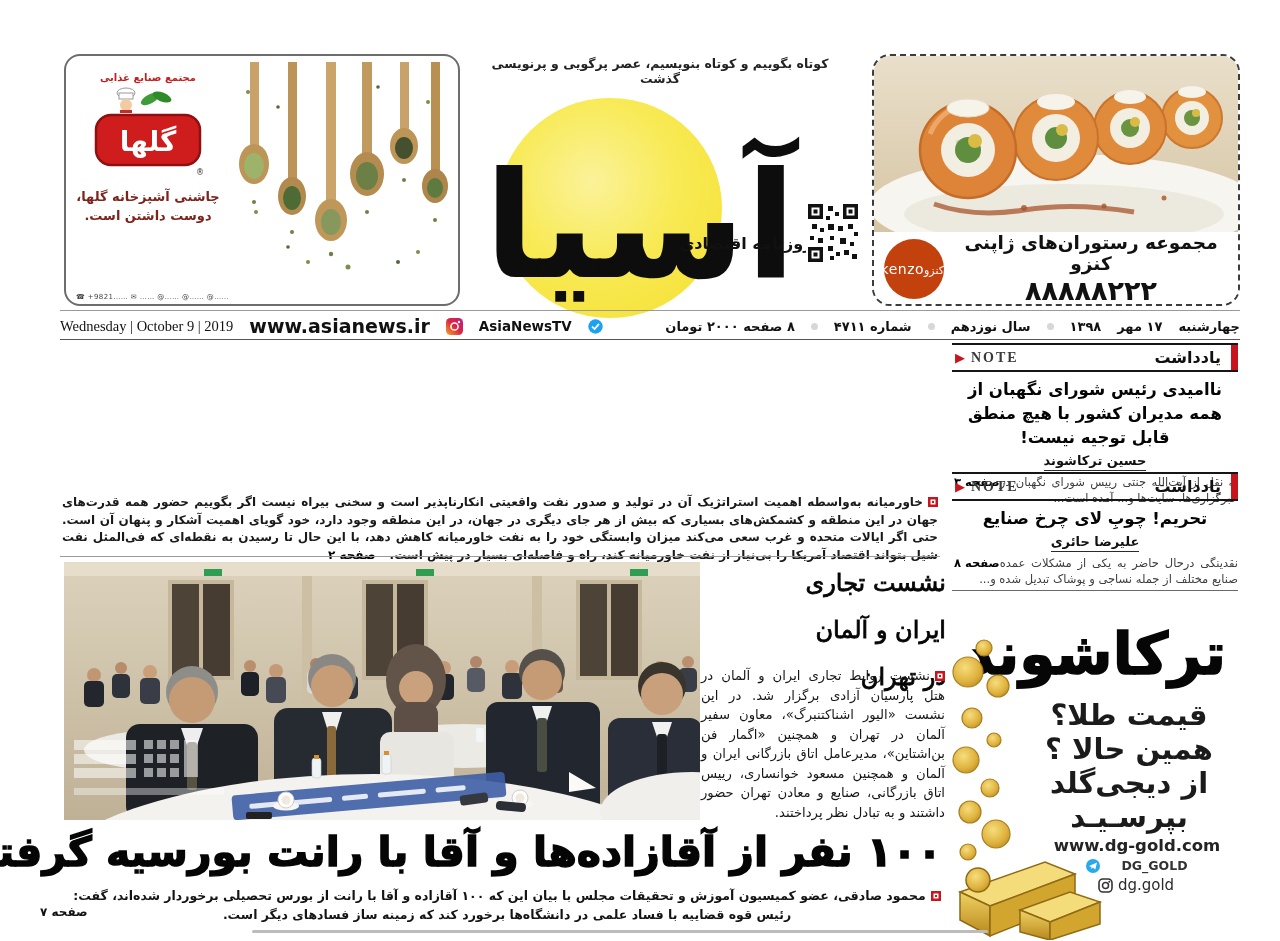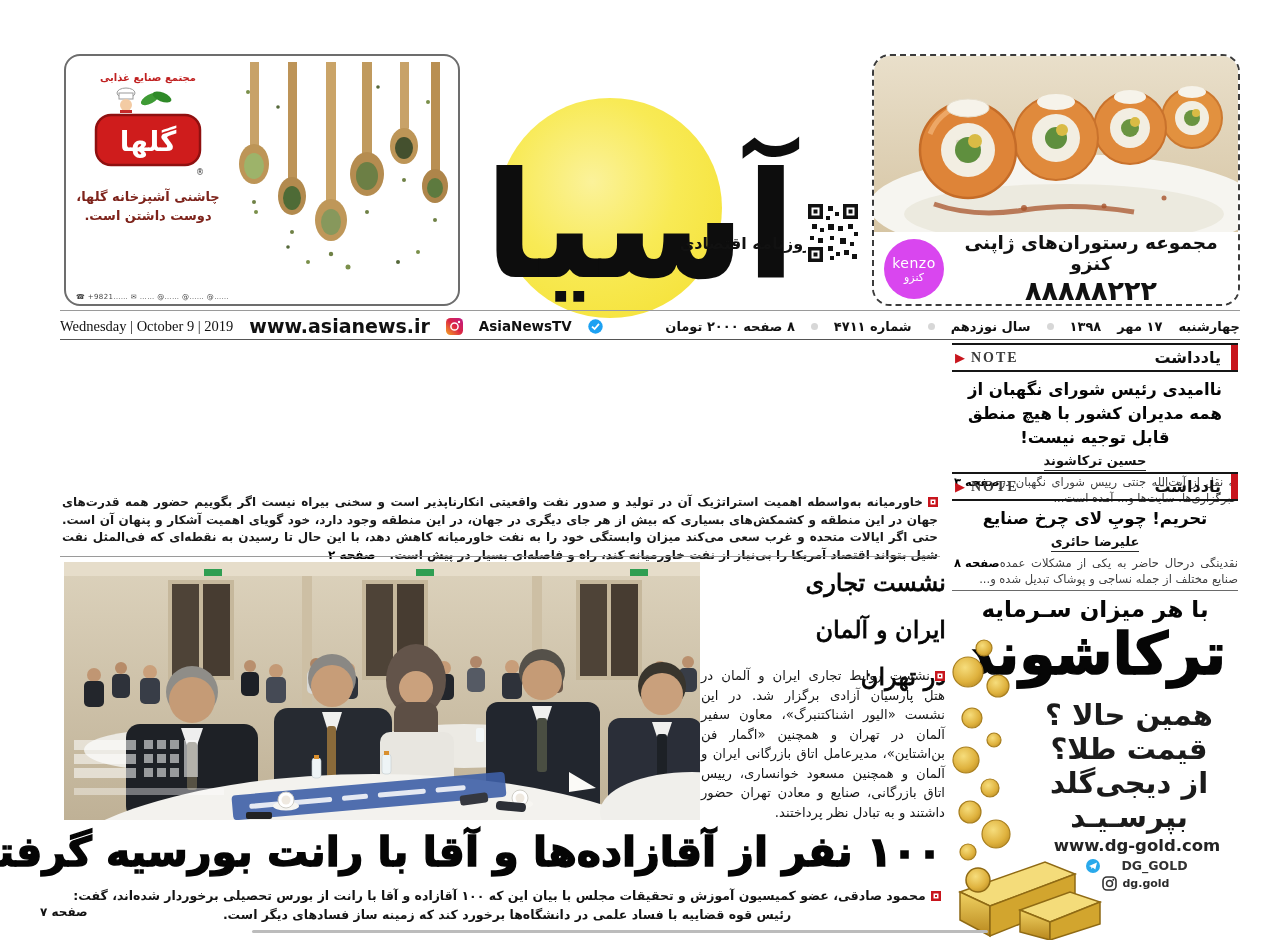--- a/index.html
+++ b/index.html
@@ -21,22 +21,22 @@
   .sun{left:498px;top:98px;width:224px;height:220px;border-radius:50%;
        background:radial-gradient(circle at 42% 38%, #fbf29a 0%, #f8ea55 45%, #f4df2e 100%);}
   .asia-logo{left:440px;top:64px;width:400px;height:240px;display:flex;align-items:flex-end;justify-content:center;
              font-size:148px;font-weight:bold;line-height:1.05;color:#0d0d0d;}
   .asia-sub{left:676px;top:234px;width:140px;text-align:center;font-size:16px;font-weight:bold;color:#111;}
   .qr{left:806px;top:202px;}
 
   .kenzo-ad{left:872px;top:54px;width:364px;height:248px;border:2px dashed #3c3c3c;border-radius:18px;overflow:hidden;background:#fff;}
   .kenzo-photo{position:absolute;left:0;top:0;width:364px;height:176px;}
   .kenzo-bottom{position:absolute;left:0;bottom:0;width:364px;height:70px;display:flex;align-items:center;padding:0 10px;box-sizing:border-box;gap:10px;background:#fff;}
-  .kenzo-logo{width:60px;height:60px;border-radius:50%;background:#d946ef;color:#fff;display:flex;flex-direction:column;
-              align-items:center;justify-content:center;line-height:1;flex:0 0 auto;}
+  .kenzo-logo{width:60px;height:60px;border-radius:50%;background:#c2410c;color:#fff;display:flex;flex-direction:row;
+              align-items:center;justify-content:flex-end;line-height:1;flex:0 0 auto;}
   .kenzo-logo .en{font-size:14px;letter-spacing:.5px;}
   .kenzo-logo .fa{font-size:11px;margin-top:2px;}
   .kenzo-texts{flex:1;text-align:center;direction:rtl;}
   .kenzo-title{font-size:18.5px;font-weight:bold;color:#111;}
   .kenzo-phone{font-size:27px;font-weight:bold;letter-spacing:3px;margin-top:1px;}
 
   
   .rule{background:#9a9a9a;height:1px;}
   .dateline{left:60px;top:313px;width:1180px;height:26px;display:flex;align-items:center;justify-content:space-between;}
   .dl-left{display:flex;align-items:center;gap:16px;direction:ltr;}
@@ -79,21 +79,21 @@
   .gold-ad{left:950px;top:596px;width:290px;height:344px;overflow:hidden;}
   .gold-l1{position:absolute;left:0;top:0;width:290px;text-align:center;font-size:23px;font-weight:bold;direction:rtl;color:#060606;}
   .gold-l2{position:absolute;left:0;top:24px;width:290px;text-align:center;font-size:58px;font-weight:bold;direction:rtl;color:#060606;
            -webkit-text-stroke:1.5px #060606;letter-spacing:-1px;}
   .gold-q{position:absolute;right:6px;top:102px;width:210px;text-align:center;font-size:29px;font-weight:bold;
           line-height:34px;direction:rtl;color:#1b1b1b;letter-spacing:-0.5px;}
   .gold-url{position:absolute;right:0px;top:240px;width:206px;text-align:center;font-size:16.5px;font-weight:bold;color:#242424;direction:ltr;}
   .gold-sns{position:absolute;right:28px;top:262px;width:150px;display:flex;align-items:center;justify-content:center;gap:21px;
             font-size:12.5px;font-weight:bold;color:#333;direction:ltr;}
   .gold-sns2{position:absolute;right:34px;top:280px;width:140px;display:flex;align-items:center;justify-content:center;gap:5px;
-             font-size:11px;font-weight:bold;color:#2b2b2b;direction:ltr;}
+             font-size:15px;font-weight:normal;color:#2b2b2b;direction:ltr;}
   .gold-coins{position:absolute;left:0;top:34px;}
   .gold-bars{position:absolute;left:0;bottom:0;}
 
   
   .photo{left:64px;top:562px;width:636px;height:258px;background:#cfc4ae;}
   .germany-headline{left:700px;top:560px;width:246px;text-align:right;font-size:24px;font-weight:normal;line-height:47px;
                     direction:rtl;color:#050505;-webkit-text-stroke:0.8px #050505;}
   .germany-body{left:701px;top:666px;width:244px;direction:rtl;text-align:justify;font-size:13.2px;line-height:19.5px;color:#161616;}
 
   
@@ -179,20 +179,21 @@
             <circle cx="103" cy="192" r="2.2"></circle>
             <circle cx="139" cy="150" r="2"></circle>
             <circle cx="176" cy="118" r="2"></circle>
             <circle cx="207" cy="158" r="2"></circle>
           </g>
       </g>
     </svg>
     <div class="golha-contact ltr">☎ +9821……  ✉ ……  @……  @……  @……</div>
   </div>
 
+  <div class="abs masthead-tagline rtl">کوتاه بگوییم و کوتاه بنویسیم، عصر پرگویی و پرنویسی گذشت</div>
   <div class="abs sun"></div>
   <div class="abs asia-logo rtl">آسیا</div>
   <div class="abs asia-sub rtl">روزنامه اقتصادی</div>
   <svg class="abs qr" width="54" height="62" viewBox="0 0 54 62">
     <rect width="54" height="62" fill="#fff"></rect>
     <g fill="#111">
       <rect x="2" y="2" width="15" height="15"></rect>
         <rect x="37" y="2" width="15" height="15"></rect>
         <rect x="2" y="45" width="15" height="15"></rect>
       <rect x="22" y="4" width="5" height="5"></rect>
@@ -353,25 +354,24 @@
     <div class="note-title">تحریم! چوبِ لای چرخ صنایع</div>
     <div class="note-author"><span>علیرضا حائری</span></div>
     <div class="note-excerpt">
       <span class="page-ref">صفحه ۸</span>
       <span>نقدینگی درحال حاضر به یکی از مشکلات عمده صنایع مختلف از جمله نساجی و پوشاک تبدیل شده و...</span>
     </div>
   </div>
   <div class="abs rule note-divider"></div>
 
   <div class="abs gold-ad">
-    <div class="gold-l1">با هر میزان سـرمایه</div>
     <div class="gold-l2">ترکاشوند</div>
     <div class="gold-q">
+      <div>قیمت طلا؟</div>
       <div>همین حالا ؟</div>
-      <div>قیمت طلا؟</div>
       <div>از دیجی‌گلد</div>
       <div>بپرسـیـد</div>
     </div>
     <div class="gold-url">www.dg-gold.com</div>
     <div class="gold-sns">
       <svg width="14" height="14" viewBox="0 0 14 14">
         <circle cx="7" cy="7" r="7" fill="#29a9eb"></circle>
         <path d="M3 7 L11 3.5 L9.3 10.5 L6.8 8.6 L5.4 10 L5.2 7.9 Z" fill="#fff"></path>
       </svg>
       <span>DG_GOLD</span>

